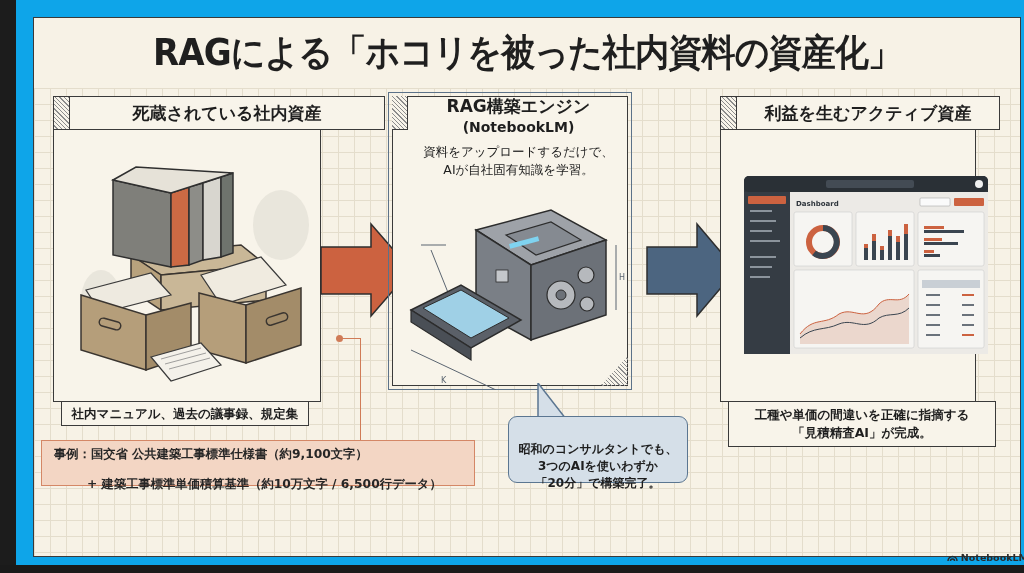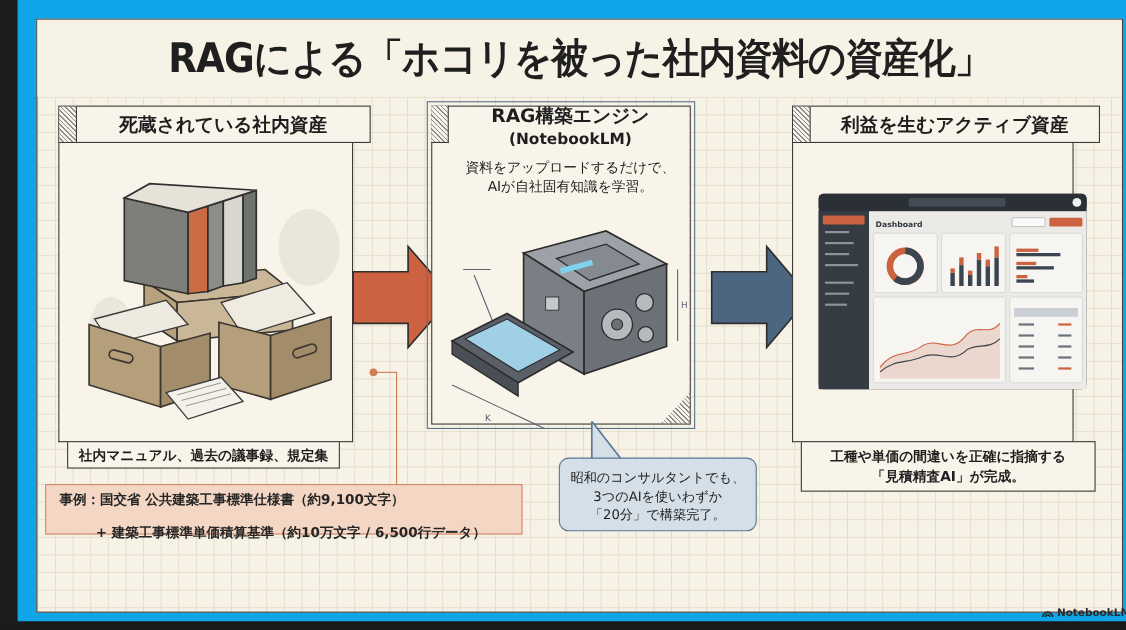--- a/index.html
+++ b/index.html
@@ -68,22 +68,22 @@
     position: absolute; left: 320px; top: 335px; width: 7px; height: 7px;
     border-radius: 50%; background: #d07b57;
   }
   .engine-text { position: absolute; left: 370px; top: 95px; width: 248px; text-align: center; color: #1e1e1e; padding-left: 17px; }
   .engine-title { font-weight: bold; font-size: 17px; line-height: 22px; }
   .engine-sub { font-weight: bold; font-size: 14px; line-height: 20px; }
   .engine-desc { font-weight: normal; font-size: 12.5px; line-height: 18px; margin-top: 6px; }
   .bubble {
     position: absolute; left: 492px; top: 416px; width: 180px; height: 67px;
     background: #d5dfe8; border: 1.5px solid #5b7691; border-radius: 9px;
-    font-weight: normal; font-size: 12px; line-height: 17px; text-align: center;
-    padding-top: 9px; color: #1e1e1e;
+    font-weight: bold; font-size: 12px; line-height: 17px; text-align: center;
+    padding-top: 24px; color: #1e1e1e;
   }
   .bubble-tail { position: absolute; left: 520px; top: 383px; }
   .footer-bar {
     position: absolute; left: 24px; top: 503px; width: 972px; height: 41px;
     background: #4c6580; border-radius: 3px;
     color: #ffffff; font-weight: bold; font-size: 17.5px; text-align: center;
     line-height: 41px; letter-spacing: -0.3px;
   }
   .brand {
     position: absolute; right: 12px; bottom: 2px; font-size: 9.5px; color: #2a2a2a;
@@ -96,21 +96,21 @@
 <body>
 
 <div class="slide">
   <div class="frame">
     <div class="title-band">
       <div class="title">RAGによる「ホコリを被った社内資料の資産化」</div>
     </div>
   </div>
 
   <div class="panel-box" style="left:37px; top:102px; width:268px; height:300px; border-top:none;"></div>
-  <div class="panel-head" style="left:37px; top:96px; width:284px;">
+  <div class="panel-head" style="left:37px; top:96px; width:332px;">
     <div class="hatch"></div>
     <div class="panel-head-text">死蔵されている社内資産</div>
   </div>
 
   <svg style="position:absolute; left:55px; top:145px;" width="250" height="245" viewBox="0 0 250 245">
 
     <ellipse cx="30" cy="155" rx="20" ry="30" fill="#e3dfd6" opacity="0.7"></ellipse>
     <ellipse cx="210" cy="80" rx="28" ry="35" fill="#e3dfd6" opacity="0.7"></ellipse>
 
     <polygon points="60,110 170,100 195,120 90,130" fill="#c9b797" stroke="#3a3530" stroke-width="1.5"></polygon>

